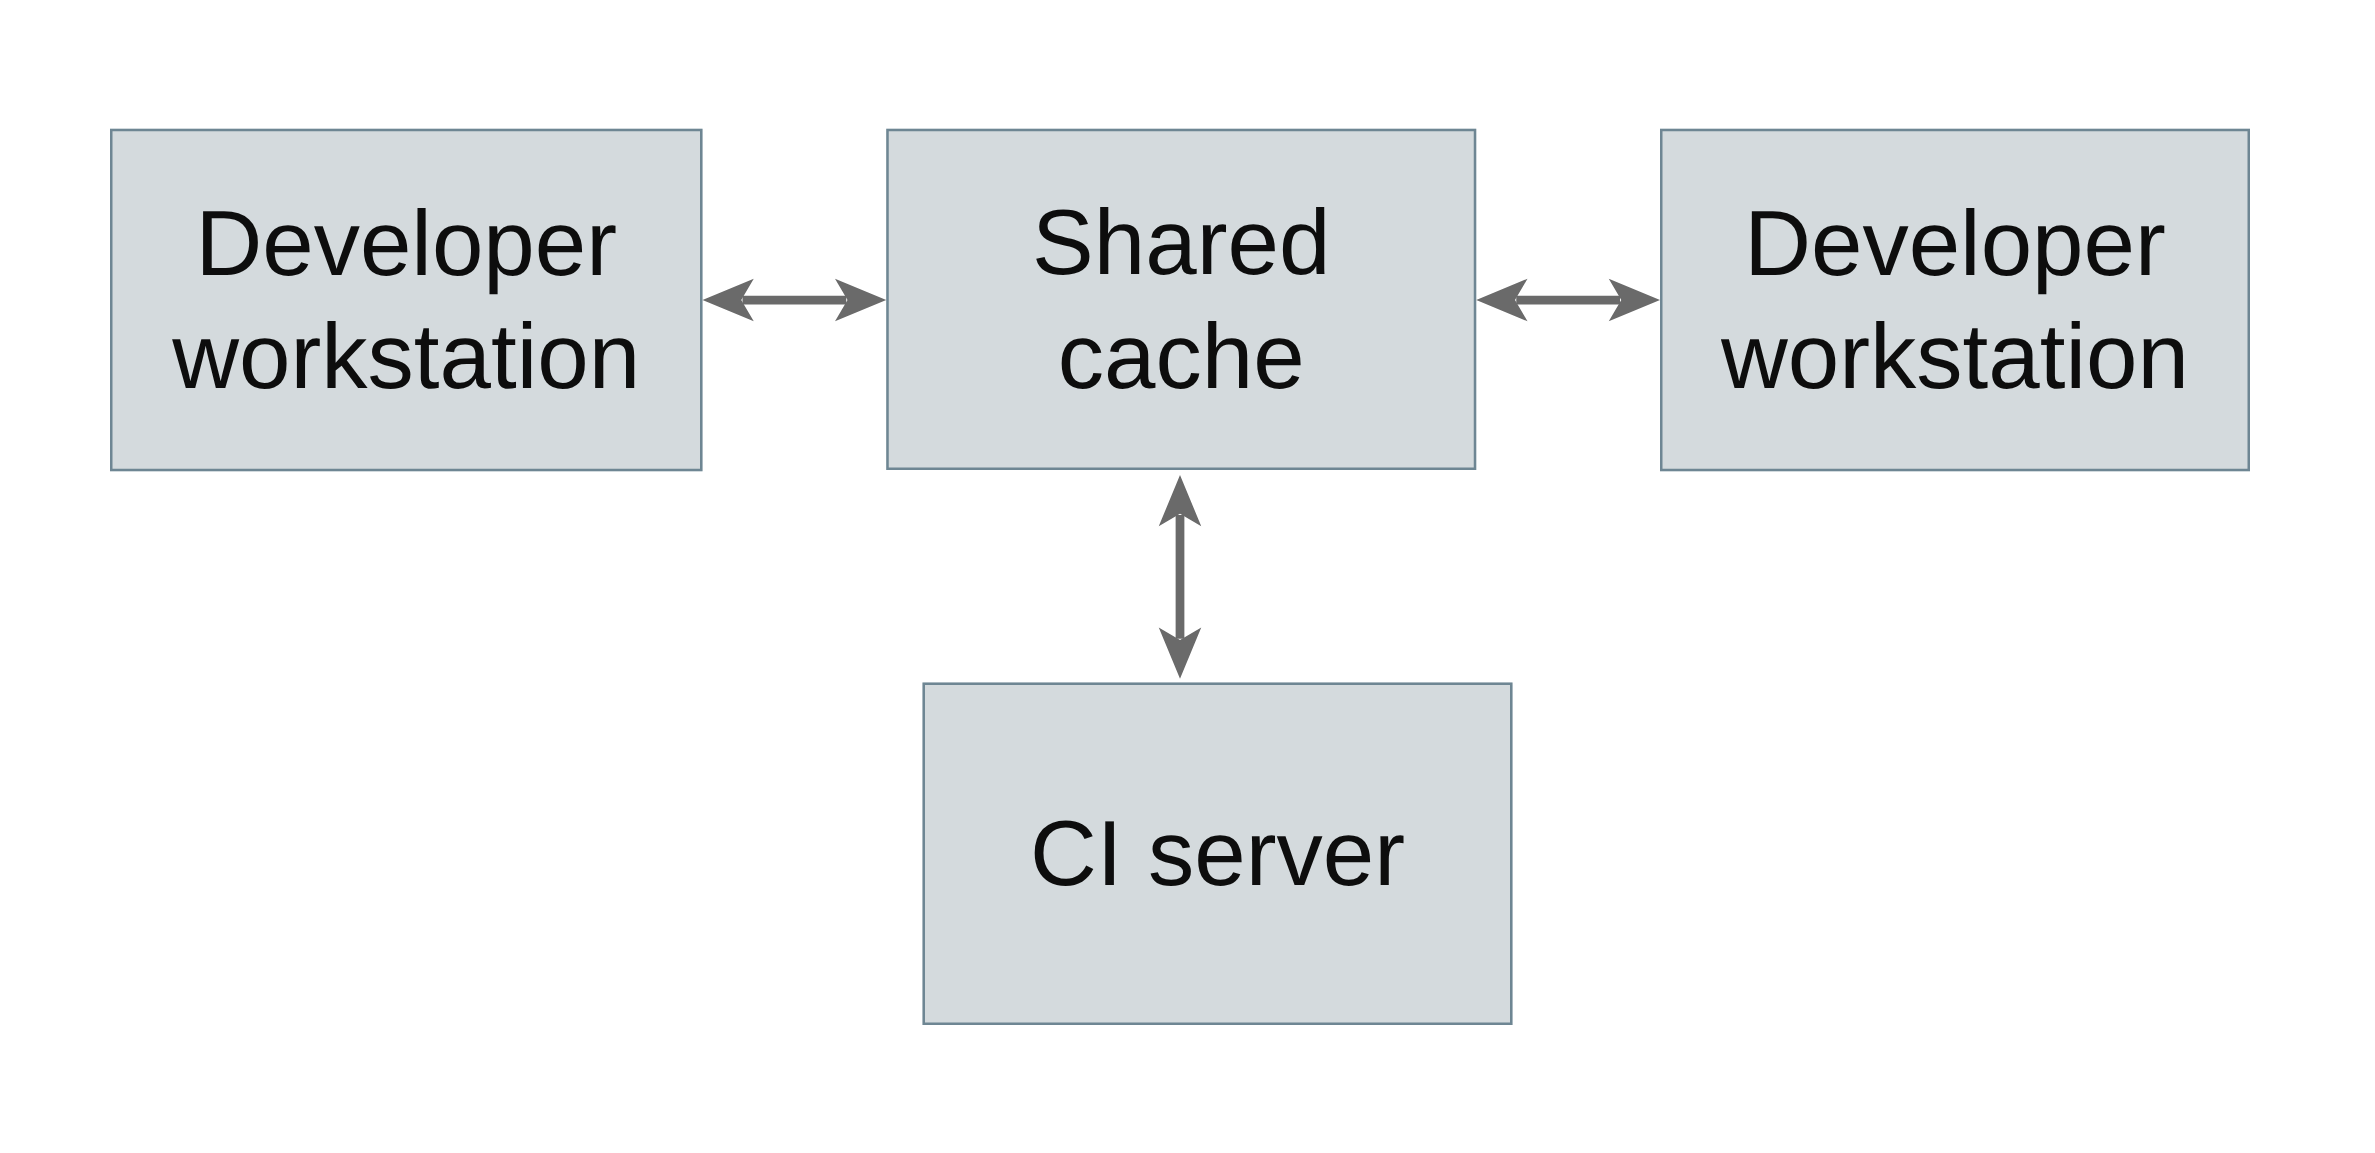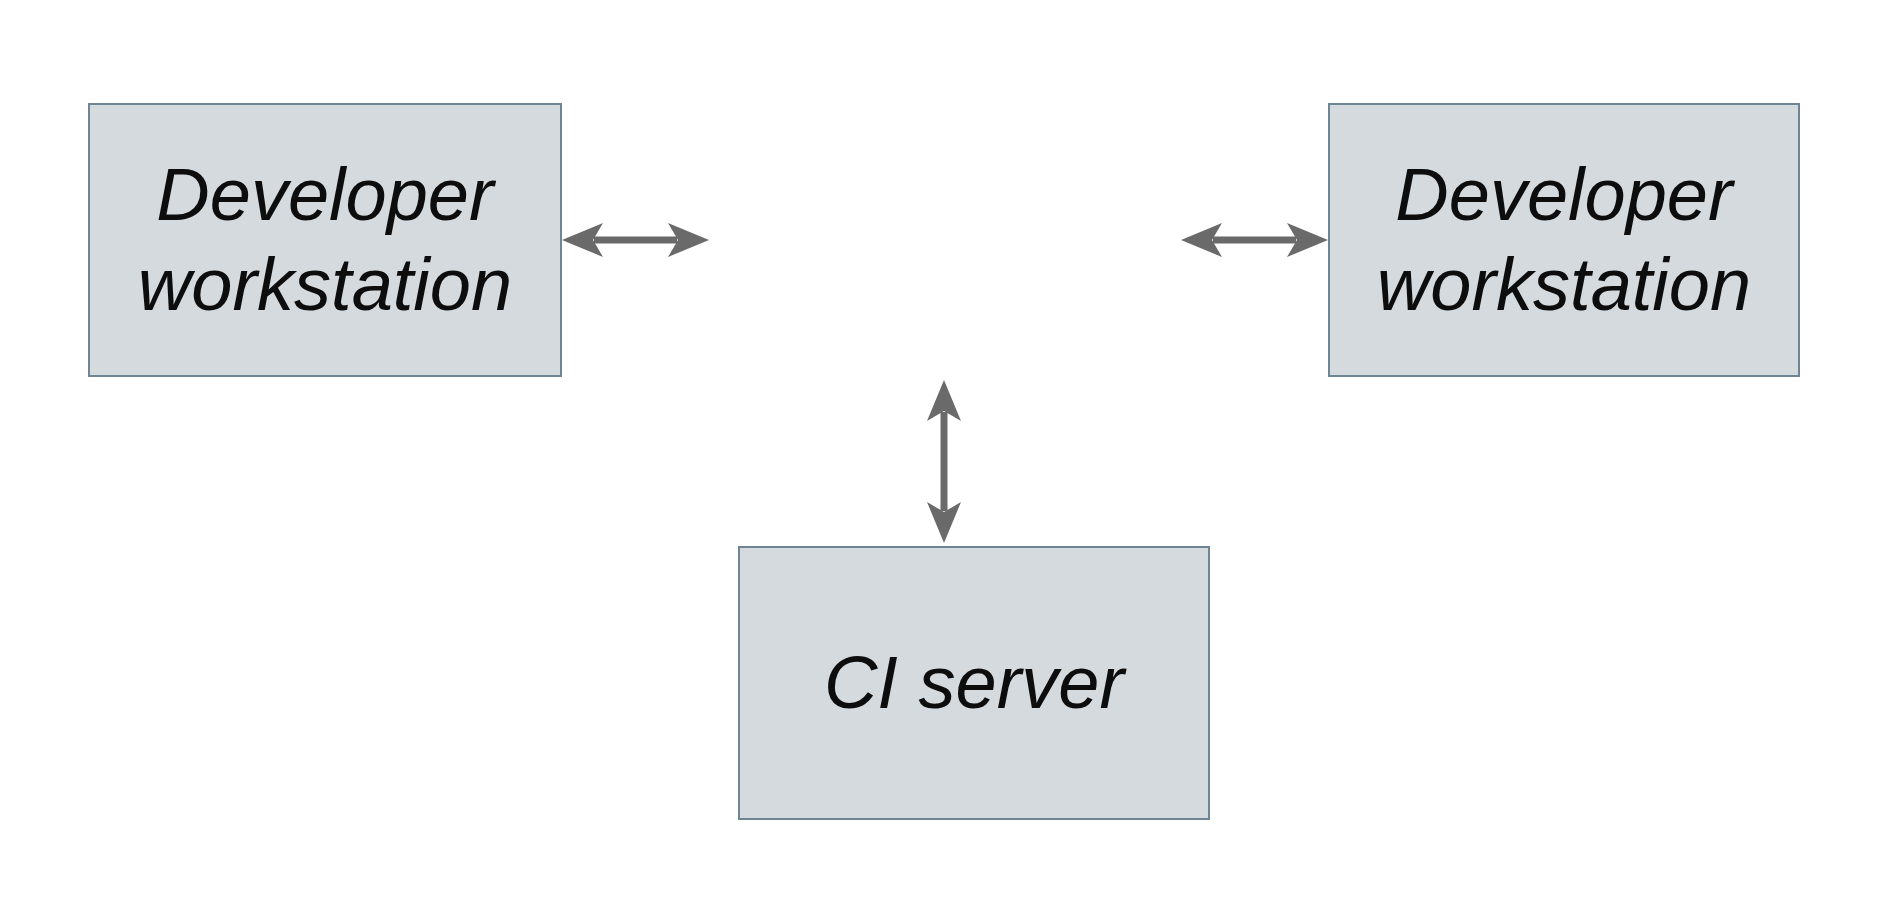--- a/index.html
+++ b/index.html
@@ -13,21 +13,20 @@
   html, body {
     width: 1900px; height: 922px;
     background: var(--bg);
     font-family: "Liberation Sans", sans-serif;
     overflow: hidden;
   }
   .canvas {
     position: relative;
     width: 1900px; height: 660px;
     background: var(--bg);
-    font-style: italic;
   }
   .node {
     position: absolute;
     background: var(--node-fill);
     border: 2px solid var(--node-border);
     display: flex;
     align-items: center;
     justify-content: center;
     text-align: center;
     color: var(--text);
@@ -52,20 +51,23 @@
 </style>
 </head>
 <body>
 
 <div class="canvas">
 
   <div class="node node-dev-left">
     <span class="node-label">Developer workstation</span>
   </div>
 
+  <div class="node node-cache">
+    <span class="node-label">Shared cache</span>
+  </div>
 
   <div class="node node-dev-right">
     <span class="node-label">Developer workstation</span>
   </div>
 
   <div class="node node-ci">
     <span class="node-label">CI server</span>
   </div>
 
   <svg class="arrow arrow-h-left" width="151" height="44" viewBox="0 0 151 44">

